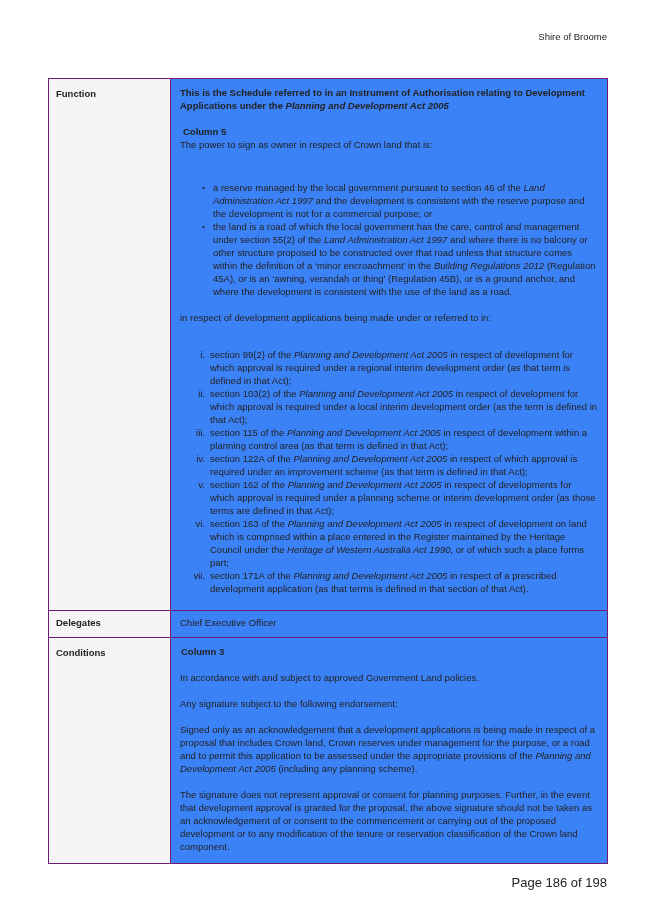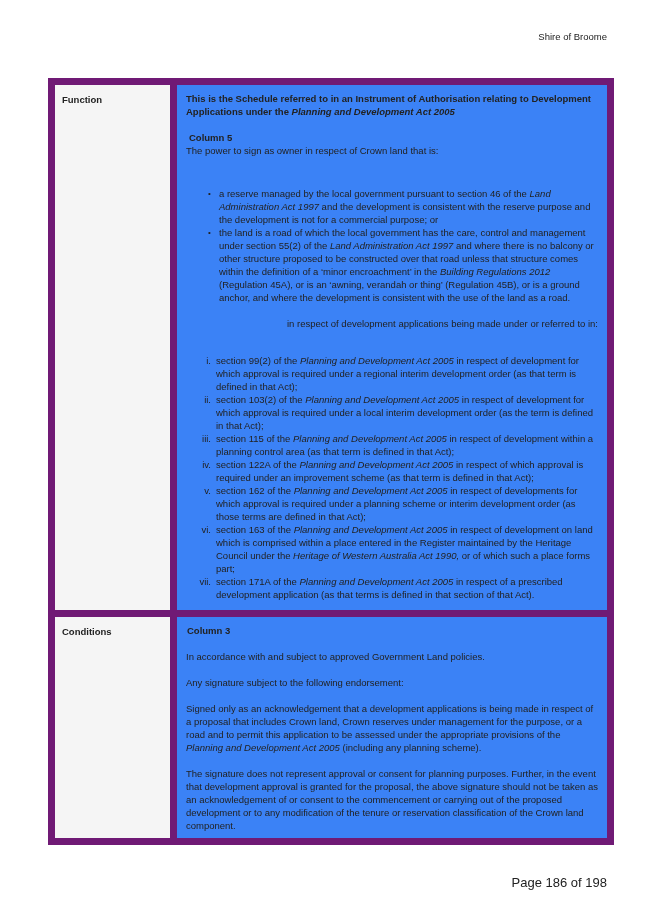--- a/index.html
+++ b/index.html
@@ -29,21 +29,21 @@
     color:rgba(0,0,0,0.065);
     z-index:9; pointer-events:none;
     font-family:"Liberation Sans", sans-serif;
   }
 
   table.delegation {
     position:absolute; left:48px; top:78px; width:559px;
     border-collapse:collapse; table-layout:fixed;
   }
   td {
-    border:7px solid #701a75;
+    border:1px solid #701a75;
     vertical-align:top;
   }
   td.label-cell {
     width:122px;
     background:#f5f5f5;
     font-weight:bold;
     padding:8px 7px;
   }
   td.content-cell {
     width:437px;
@@ -57,21 +57,21 @@
   tr.row-conditions td { height:226px; }
 
   .bold { font-weight:bold; }
   p.intro { margin:0 0 13px 0; }
   p.col-heading { margin:0; padding-left:3px; }
   p.lead { margin:0 0 30px 0; }
   .bullets { margin:0 0 13px 0; }
   .bitem { display:flex; padding-left:22px; }
   .bmark { flex:none; width:11px; font-size:8px; }
   .btext { flex:1; }
-  p.made-under { margin:0 0 24px 0;text-align:right; }
+  p.made-under { margin:0 0 24px 0; }
   .ritem { display:flex; }
   .rnum { flex:none; width:30px; text-align:right; padding-right:5px; }
   .rtext { flex:1; }
 
   .cond-heading { font-weight:bold; margin:0 0 13px 0; padding-left:1px; }
   .cond-para { margin:0 0 13px 0; }
   .cond-para:last-child { margin-bottom:0; }
   i { font-style:italic; }
 </style>
 </head>
@@ -127,20 +127,24 @@
             <span class="rnum">vi.</span>
             <span class="rtext">section 163 of the <i>Planning and Development Act 2005</i> in respect of development on land which is comprised within a place entered in the Register maintained by the Heritage Council under the <i>Heritage of Western Australia Act 1990,</i> or of which such a place forms part;</span>
           </div>
           <div class="ritem">
             <span class="rnum">vii.</span>
             <span class="rtext">section 171A of the <i>Planning and Development Act 2005</i> in respect of a prescribed development application (as that terms is defined in that section of that Act).</span>
           </div>
         </div>
       </td>
     </tr>
+    <tr class="row-delegates">
+      <td class="label-cell">Delegates</td>
+      <td class="content-cell">Chief Executive Officer</td>
+    </tr>
     <tr class="row-conditions">
       <td class="label-cell">Conditions</td>
       <td class="content-cell">
         <p class="cond-heading">Column 3</p>
         <p class="cond-para">In accordance with and subject to approved Government Land policies.</p>
         <p class="cond-para">Any signature subject to the following endorsement:</p>
         <p class="cond-para">Signed only as an acknowledgement that a development applications is being made in respect of a proposal that includes Crown land, Crown reserves under management for the purpose, or a road and to permit this application to be assessed under the appropriate provisions of the <i>Planning and Development Act 2005</i> (including any planning scheme).</p>
         <p class="cond-para">The signature does not represent approval or consent for planning purposes. Further, in the event that development approval is granted for the proposal, the above signature should not be taken as an acknowledgement of or consent to the commencement or carrying out of the proposed development or to any modification of the tenure or reservation classification of the Crown land component.</p>
       </td>
     </tr>

